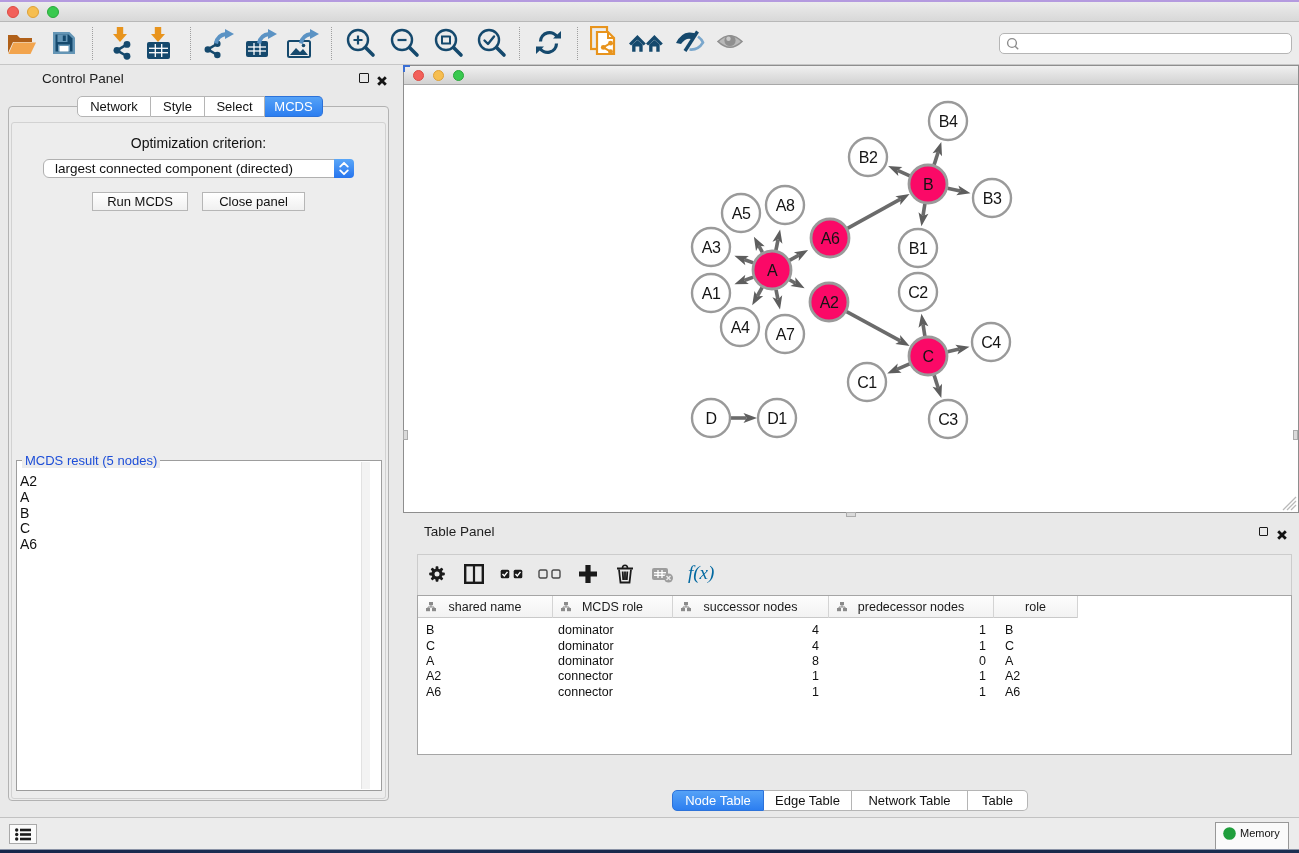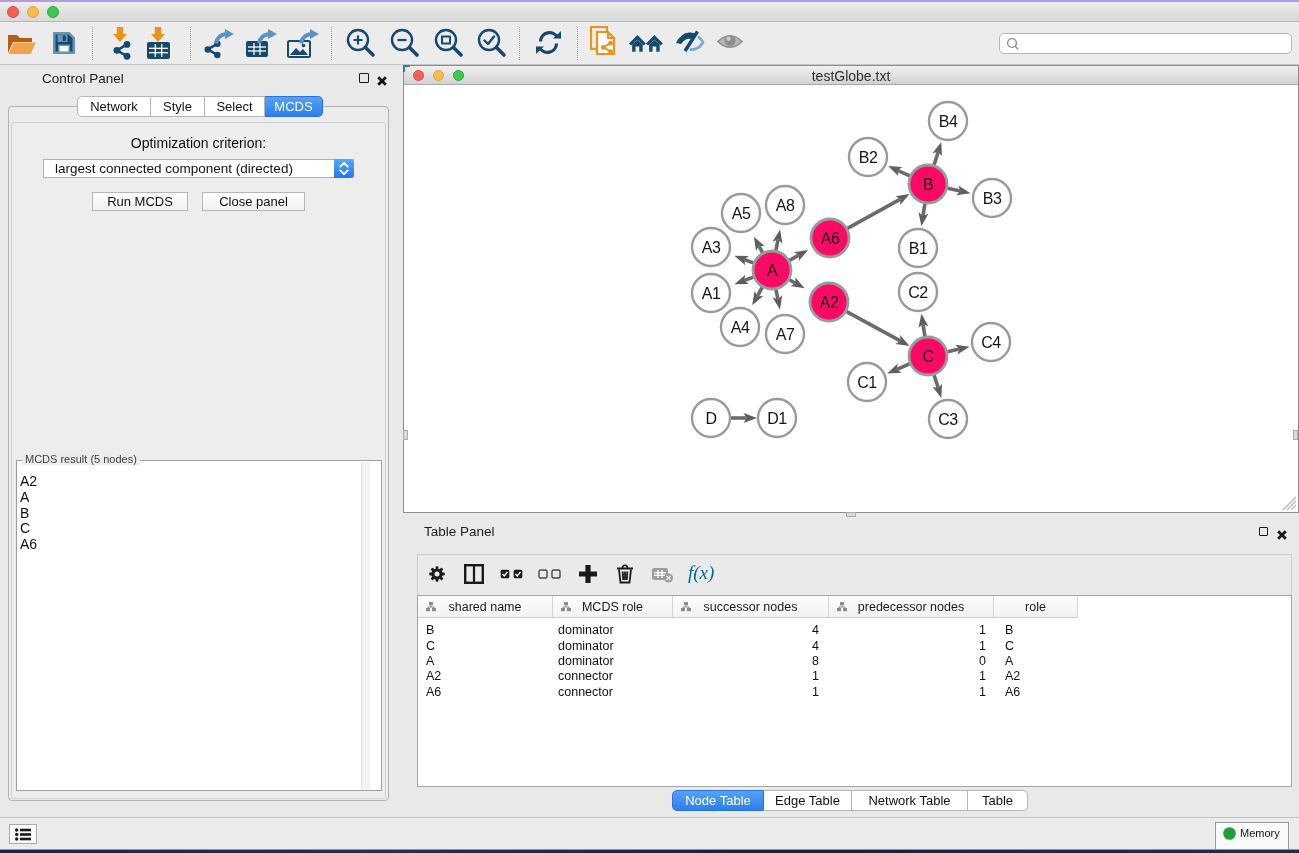--- a/index.html
+++ b/index.html
@@ -24,42 +24,42 @@
 #innerpane { left:11px; top:122px; width:375px; height:677px; background:#ededed;
   border:1px solid #d2d2d2; border-radius:3px; }
 .tabrow { left:77px; top:96px; height:21px; display:flex; }
 .tabrow div { height:21px; font-size:13px; text-align:center; line-height:20px;
   background:#fff; border:1px solid #b5b5b5; border-left:none; color:#111; }
 .tabrow div:first-child { border-left:1px solid #b5b5b5; border-radius:5px 0 0 5px; }
 .tabrow div.last { border-radius:0 5px 5px 0; }
 .tabrow div.sel { background:linear-gradient(#55a2f7,#2c7ef0); color:#fff; border-color:#2c72d9; }
 #optlabel { left:8px; top:135px; width:381px; text-align:center; font-size:14px; color:#111; }
 #combo { left:43px; top:159px; width:311px; height:19px; background:#fff;
-  border:1px solid #b0b0b0; border-radius:0; font-size:13.5px; color:#111; line-height:17px; padding-left:11px;}
+  border:1px solid #b0b0b0; border-radius:6px; font-size:13.5px; color:#111; line-height:17px; padding-left:11px;}
 #combobtn { left:334px; top:159px; width:20px; height:19px; border-radius:0 4px 4px 0;
   background:linear-gradient(#5aa7f8,#2674ee); }
 .btn { position:absolute; height:19px; background:linear-gradient(#ffffff,#f0f0f0);
   border:1px solid #b6b6b6; border-radius:0; font-size:13px; color:#111; text-align:center; line-height:17px;}
 #groupbox { left:16px; top:460px; width:366px; height:331px; border:1px solid #9d9d9d; background:#fff; }
-#grouptitle { left:22px; top:453px; font-size:11px; color:#404040; background:#ececec; padding:0 3px; }
+#grouptitle { left:22px; top:453px; font-size:13px; color:#1d4ed8; background:#ececec; padding:0 3px; }
 #mcdslist { left:20px; top:474px; font-size:14px; color:#111; line-height:15.8px; }
 #scrolltrack { left:361px; top:462px; width:9px; height:327px; background:#f3f3f3; border-left:1px solid #e2e2e2;}
 
 #netwin { left:403px; top:65px; width:896px; height:448px; background:#fff; border:1px solid #8e8e8e; }
 #nettitle { position:absolute; left:0; top:0; width:100%; height:19px;
   background:linear-gradient(#f0f0f0,#d2d2d2); border-bottom:1px solid #a8a8a8; }
 #nettitle .tl { position:absolute; width:11px; height:11px; border-radius:50%; top:4px; }
 #netname { position:absolute; top:2px; width:100%; text-align:center; font-size:14px; color:#2e2e2e; }
 
 #tptitle { left:424px; top:524px; font-size:13.5px; color:#1d1d1d; }
 #tpfloat { left:1259px; top:527px; width:9px; height:9px; border:1.5px solid #1a1a1a; border-radius:1px;}
 #tpclose { left:1276px; top:527px; }
 #tptoolbar { left:417px; top:554px; width:875px; height:41px; background:#eaeaea;
   border:1px solid #cccccc; border-bottom:none; }
-#tablebox { left:417px; top:595px; width:875px; height:192px; background:#fff; border:1px solid #a5a5a5; }
+#tablebox { left:417px; top:595px; width:875px; height:160px; background:#fff; border:1px solid #a5a5a5; }
 #thead { position:absolute; left:0; top:0; width:660px; height:22px;
   background:linear-gradient(#fdfdfd,#f2f2f2); border-bottom:1px solid #c9c9c9; }
 .hcell { position:absolute; top:0; height:22px; border-right:1px solid #d4d4d4;
   font-size:12.5px; color:#1a1a1a; text-align:center; line-height:22px; }
 .trow { position:absolute; font-size:12.5px; color:#111; height:16px; line-height:16px; }
 
 .btabs { left:672px; top:790px; height:21px; display:flex; }
 
 #statusbar { left:0; top:817px; width:1299px; height:32px; background:#ececec; border-top:1px solid #c2c2c2; }
 #statbtn { left:9px; top:824px; width:28px; height:20px; background:#fbfbfb; border:1px solid #a9a9a9; }
@@ -243,21 +243,20 @@
 <div class="abs" id="groupbox"></div>
 <div class="abs" id="grouptitle">MCDS result (5 nodes)</div>
 <div class="abs" id="scrolltrack"></div>
 <div class="abs" id="mcdslist">A2<br>A<br>B<br>C<br>A6</div>
 
 <div class="abs" id="netwin">
   <div id="nettitle">
     <div class="tl" style="left:9px;  background:#f2605a; border:0.5px solid #dd4b43;"></div>
     <div class="tl" style="left:29px; background:#f6be50; border:0.5px solid #dfa136;"></div>
     <div class="tl" style="left:49px; background:#39c94f; border:0.5px solid #2aa83b;"></div>
-    <div id="netname">testGlobe.txt</div>
   </div>
   <svg id="graph" style="position:absolute; left:0; top:20px;" width="894" height="426" viewBox="0 0 894 426">
   <g stroke="#6b6b6b" stroke-width="3.6">
 <line x1="349.3" y1="191.1" x2="340.2" y2="194.5"></line>
 <line x1="349.3" y1="176.9" x2="340.2" y2="173.5"></line>
 <line x1="358.4" y1="166.4" x2="354.9" y2="159.9"></line>
 <line x1="371.9" y1="164.4" x2="374.0" y2="153.8"></line>
 <line x1="358.2" y1="201.4" x2="353.4" y2="210.0"></line>
 <line x1="372.0" y1="203.6" x2="373.9" y2="213.2"></line>
 <line x1="385.5" y1="174.3" x2="394.9" y2="169.1"></line>

